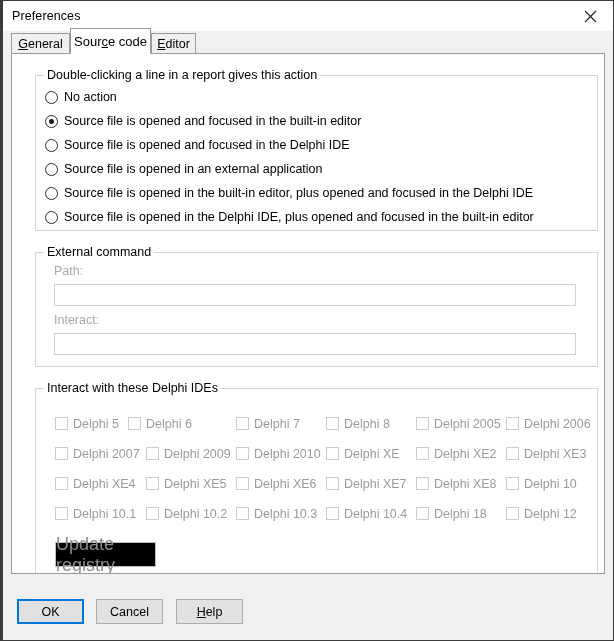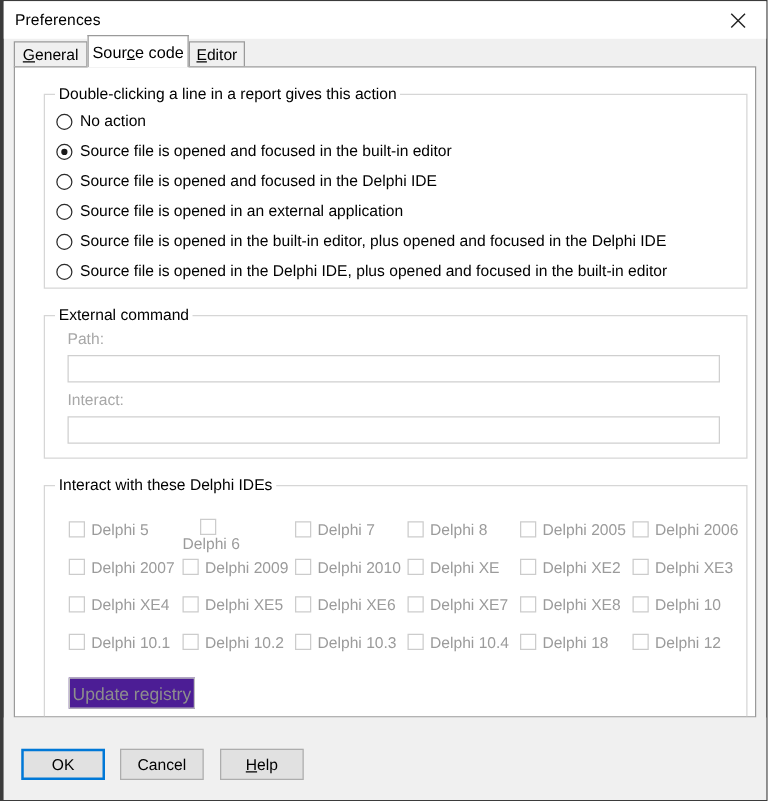--- a/index.html
+++ b/index.html
@@ -186,24 +186,24 @@
     background: #ffffff;
     flex: 0 0 auto;
     margin-right: 5px;
   }
   .cb-label { font-size: 12.5px; color: #9b9b9b; }
 
   
   .btn-disabled {
     position: absolute;
     box-sizing: border-box;
-    background: #4c1d95;
+    background: #000000;
     border: 1px solid #bfbfbf;
     color: #8d8d8d;
-    font-size: 14px;
+    font-size: 18px;
     font-family: "Liberation Sans", sans-serif;
     display: flex;
     align-items: center;
     justify-content: center;
     cursor: default;
   }
 
   
   .footer {
     position: relative;
@@ -307,21 +307,21 @@
       <input class="text-input" style="left: 18px; top: 80px; width: 522px;" type="text" disabled="" value="">
     </div>
 
     <div class="groupbox" style="left:23px; top:334px; width:563px; height:222px;">
       <div class="legend">Interact with these Delphi IDEs</div>
 
       <div class="cb-row" style="left:19px;  top:26px;">
           <span class="checkbox"></span>
           <span class="cb-label">Delphi 5</span>
         </div>
-      <div class="cb-row" style="left:110px; top:26px;flex-direction:column;">
+      <div class="cb-row" style="left:92px; top:26px;">
           <span class="checkbox"></span>
           <span class="cb-label">Delphi 6</span>
         </div>
       <div class="cb-row" style="left:200px; top:26px;">
           <span class="checkbox"></span>
           <span class="cb-label">Delphi 7</span>
         </div>
       <div class="cb-row" style="left:290px; top:26px;">
           <span class="checkbox"></span>
           <span class="cb-label">Delphi 8</span>

